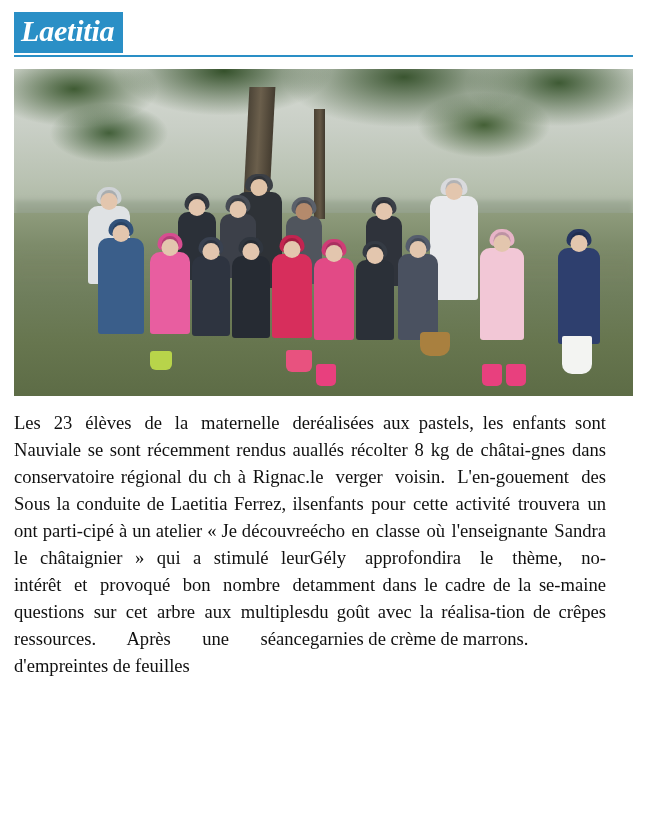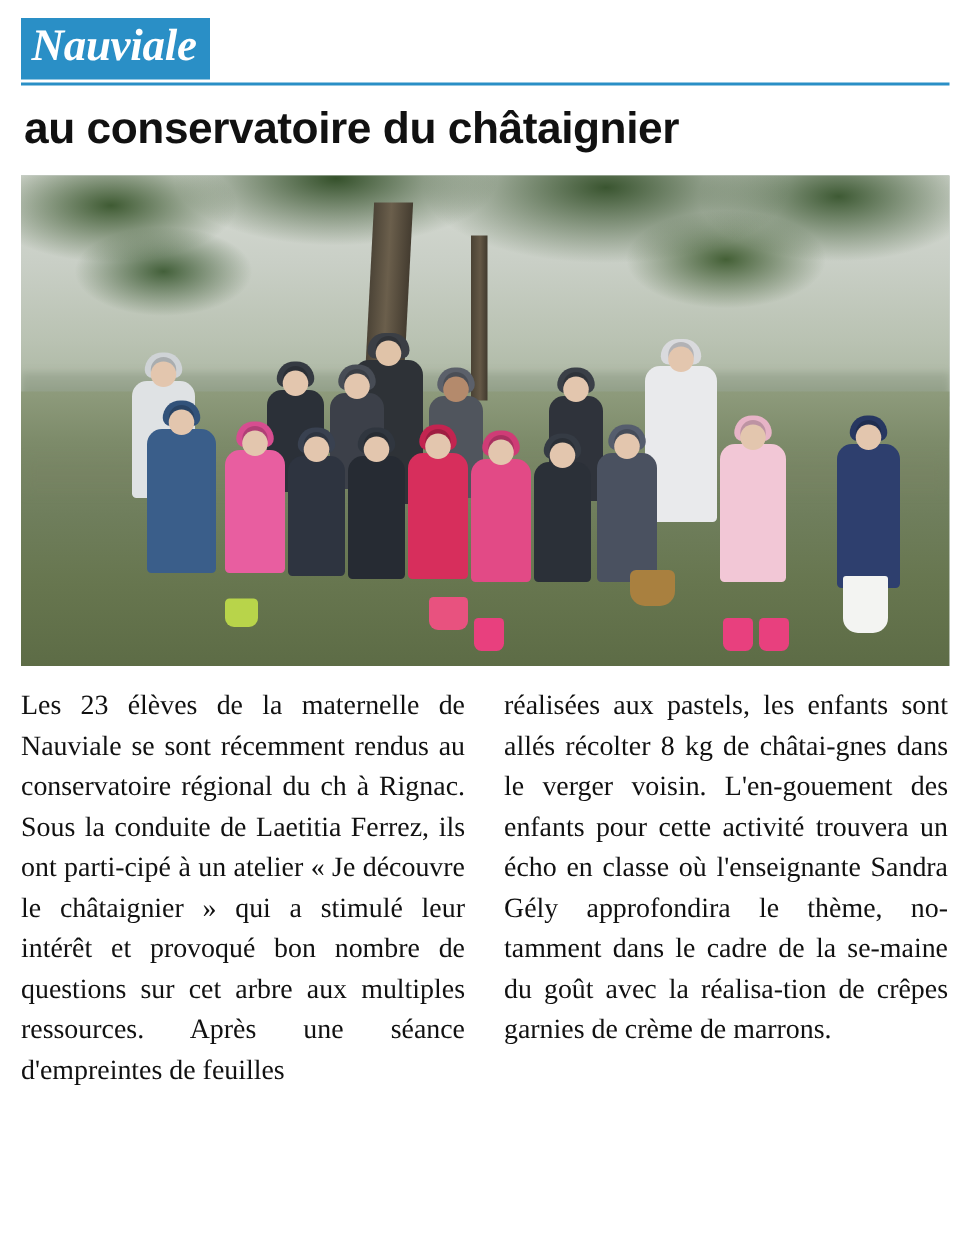--- a/index.html
+++ b/index.html
@@ -155,47 +155,45 @@
     width: 20px; height: 22px;
     border-radius: 3px 3px 5px 5px;
   }
   .adult {
     position: absolute;
     bottom: 78px;
   }
   
   .body-cols {
     display: flex;
-    gap: 26px;
     margin-top: 2px;
   }
   .col {
     width: 296px;
     font-family: "Liberation Serif", serif;
     font-size: 18.6px;
     line-height: 1.452;
     text-align: justify;
     text-justify: inter-word;
     hyphens: manual;
     color: #111;
   }
   .col p { margin: 0; }
 </style>
 </head>
 <body>
 
 <div class="page">
 
   <div>
-    <span class="kicker">Nauviale</span>
+    <span class="kicker">Laetitia</span>
     <div class="kicker-rule"></div>
   </div>
 
   <h1 class="headline">
-    <span class="l2">au conservatoire du châtaignier</span>
   </h1>
 
   <div class="photo" role="img">
     <div class="sky"></div>
     <div class="treeline"></div>
     <div class="ground"></div>
     <div class="canopy"></div>
     <div class="trunk"></div>
     <div class="trunk2"></div>
 

